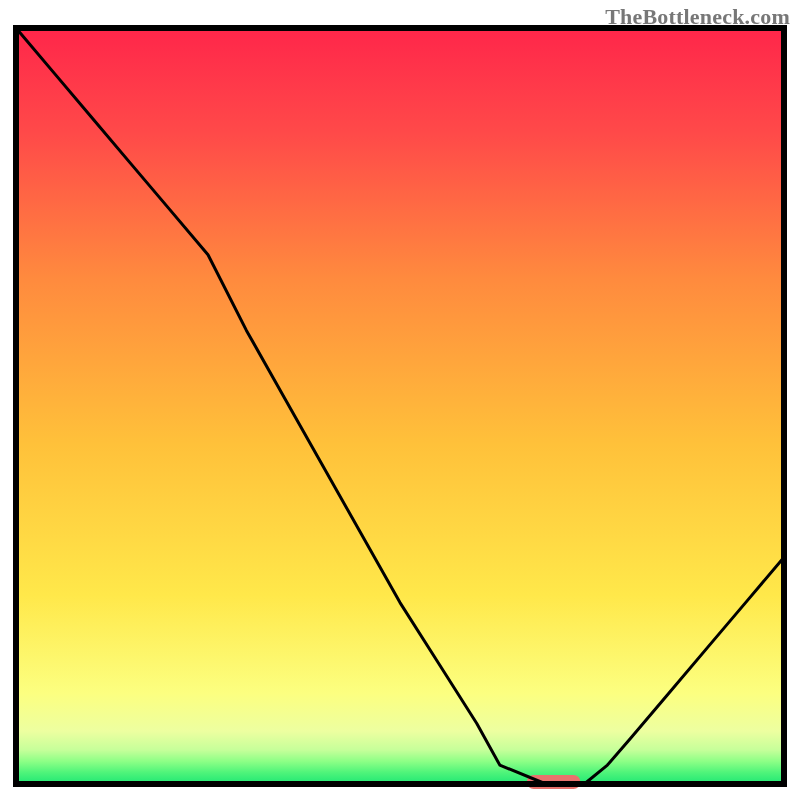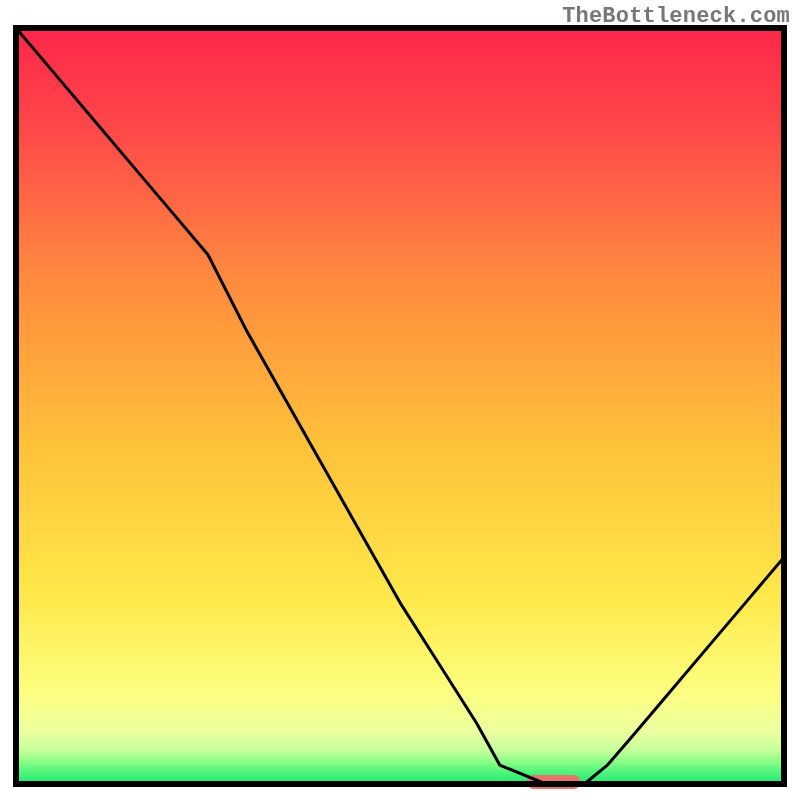--- a/index.html
+++ b/index.html
@@ -19,21 +19,21 @@
     position: absolute;
     top: 0;
     left: 0;
     width: 800px;
     height: 800px;
   }
   .watermark {
     position: absolute;
     top: 4px;
     right: 10px;
-    font-family: Liberation Mono, monospace;
+    font-family: Liberation Serif, serif;
     font-size: 22px;
     font-weight: 600;
     color: #777;
     letter-spacing: 0.2px;
   }
 </style>
 </head>
 <body>
 
 <div class="chart-container">

